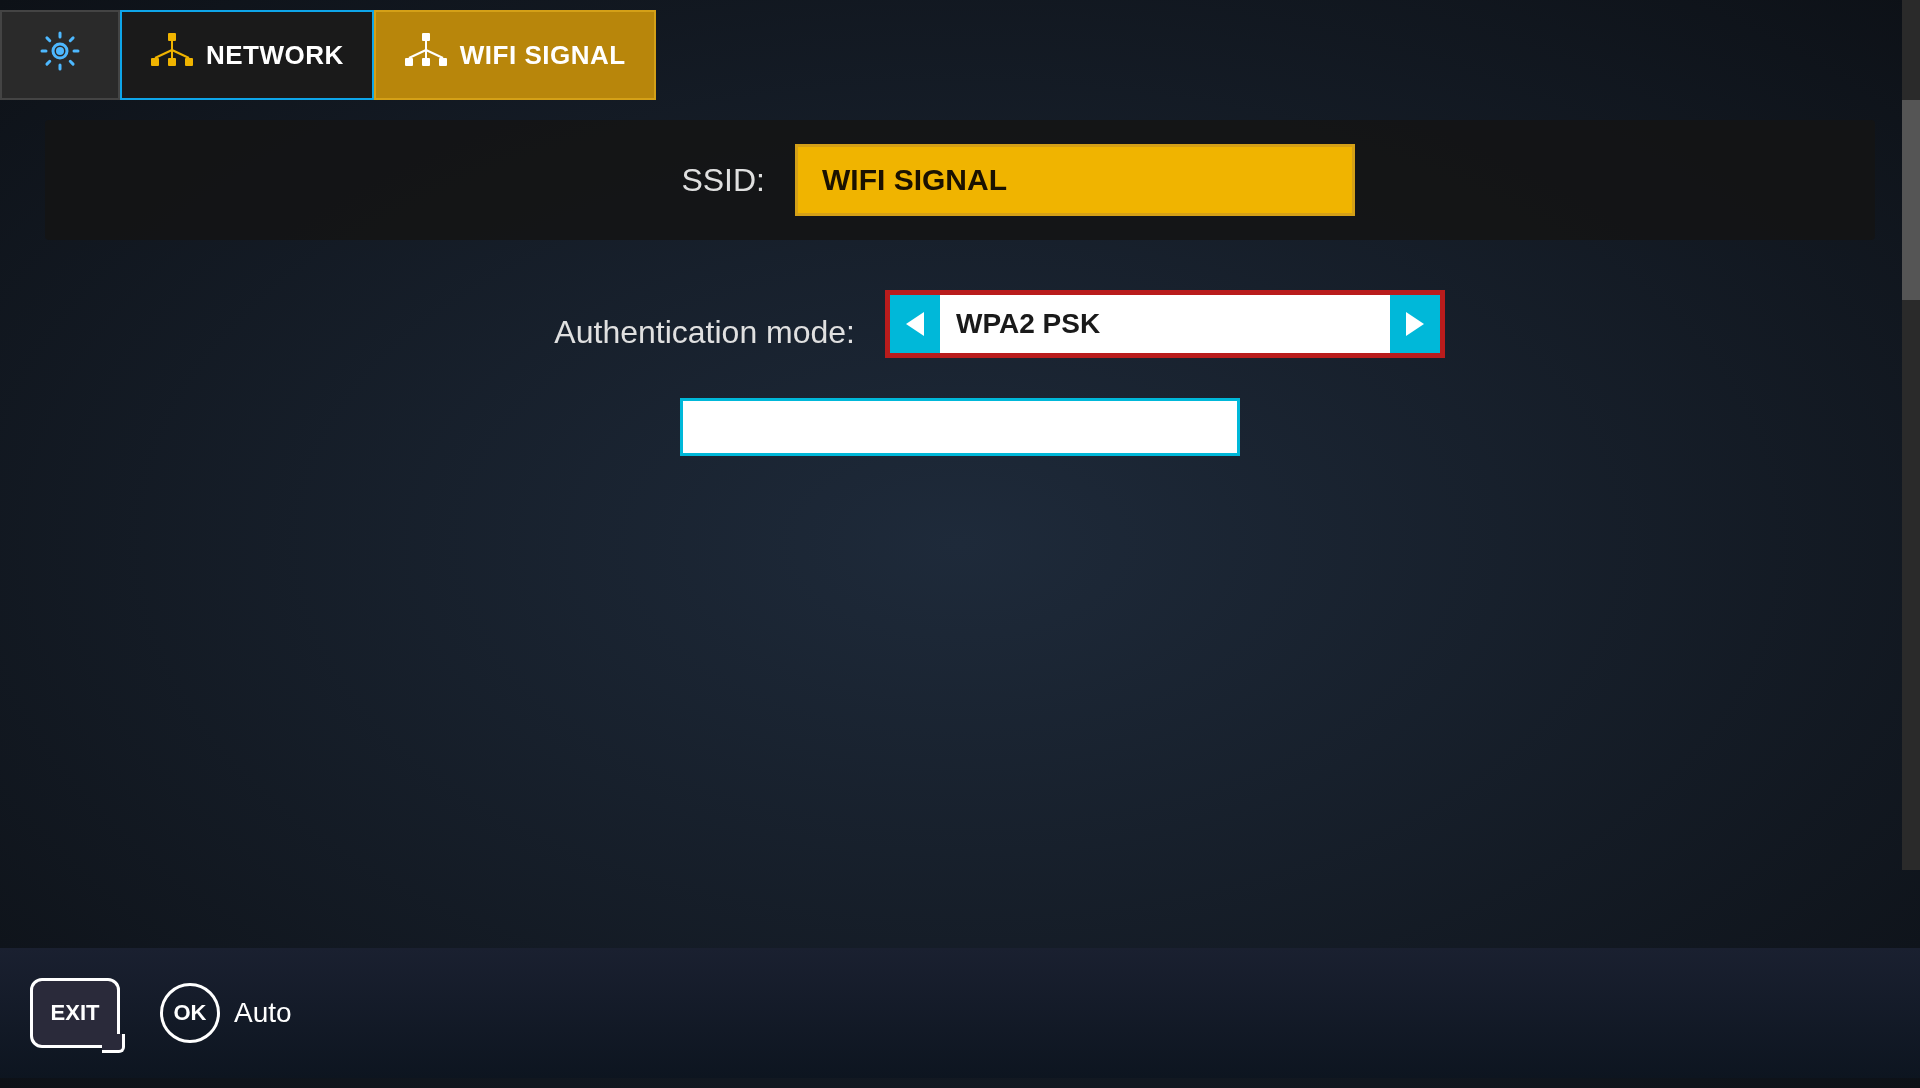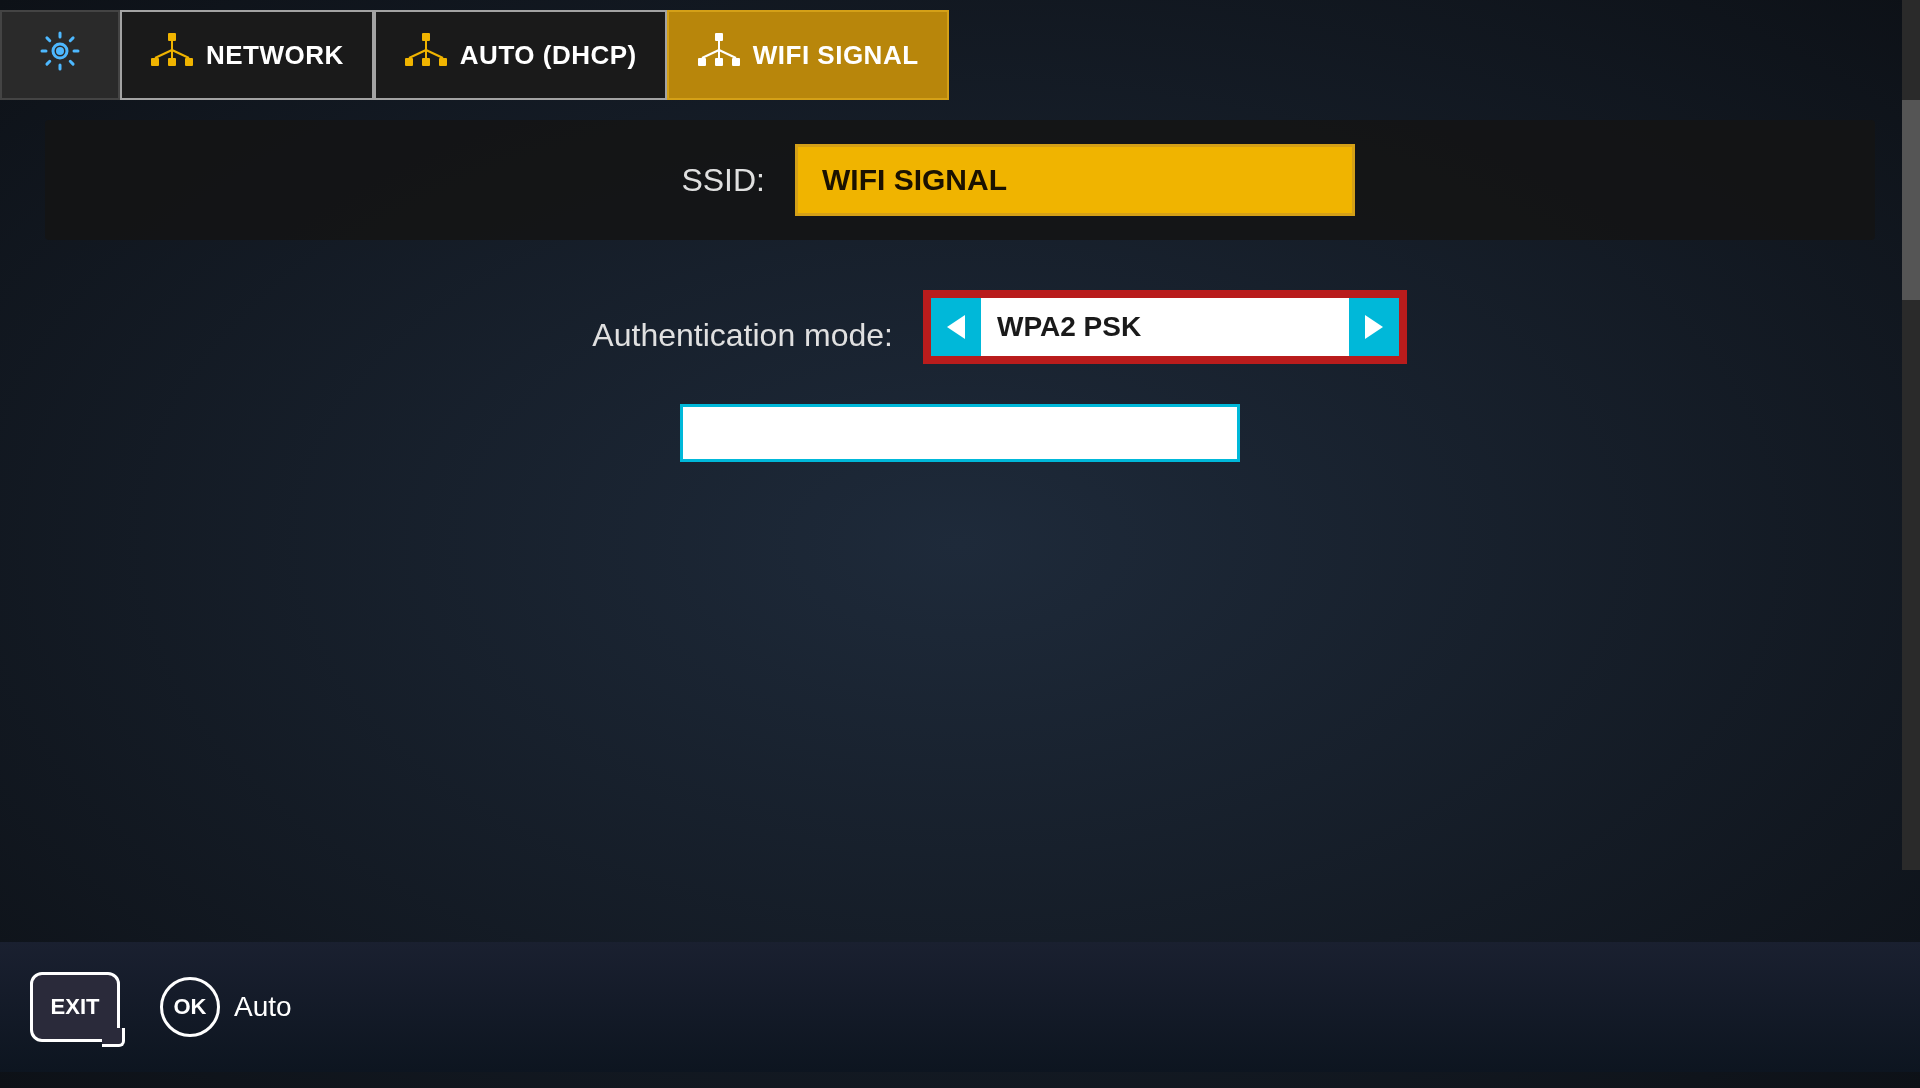--- a/index.html
+++ b/index.html
@@ -26,21 +26,21 @@
     }
 
     .nav-tab {
       display: flex;
       align-items: center;
       justify-content: center;
       gap: 12px;
       height: 90px;
       padding: 0 28px;
       background: #1a1a1a;
-      border: 2px solid #a3a3a3;
+      border: 2px solid #0ea5e9;
       cursor: pointer;
       font-size: 26px;
       font-weight: bold;
       color: white;
       text-transform: uppercase;
       letter-spacing: 0.5px;
       min-width: 120px;
     }
 
     .nav-tab.active {
@@ -122,22 +122,22 @@
       font-size: 32px;
       color: #e0e0e0;
       text-align: right;
       min-width: 380px;
       margin-top: 16px;
     }
 
     .selector-control {
       display: flex;
       align-items: center;
-      width: 484px;
-      border: 8px solid #b91c1c;
+      width: 560px;
+      border: 5px solid #b91c1c;
       justify-content: center;
     }
 
     .selector-btn {
       background: #00b8d9;
       border: none;
       color: white;
       width: 50px;
       height: 58px;
       cursor: pointer;
@@ -185,21 +185,21 @@
     #scrollbar-thumb {
       width: 100%;
       height: 200px;
       background: #555;
       margin-top: 100px;
     }
 
     
     #bottom-bar {
       position: absolute;
-      bottom: 16px;
+      bottom: 10px;
       left: 0;
       width: 1920px;
       height: 130px;
       background: linear-gradient(to bottom, #1a2030 0%, #0d1520 100%);
       display: flex;
       align-items: center;
       padding: 0 30px;
       gap: 40px;
     }
 
@@ -299,34 +299,20 @@
         <rect x="35" y="26" width="8" height="8" rx="1" fill="#f0b400"></rect>
         <line x1="22" y1="9" x2="22" y2="26" stroke="#f0b400" stroke-width="2"></line>
         <line x1="22" y1="18" x2="5" y2="26" stroke="#f0b400" stroke-width="2"></line>
         <line x1="22" y1="18" x2="39" y2="26" stroke="#f0b400" stroke-width="2"></line>
       </svg>
     </span>
     <span>Network</span>
   </div>
 
 
-  <div class="nav-tab">
-    <span class="tab-icon">
-      <svg width="44" height="38" viewBox="0 0 44 38" fill="none">
-        <rect x="18" y="1" width="8" height="8" rx="1" fill="#f0b400"></rect>
-        <rect x="1" y="26" width="8" height="8" rx="1" fill="#f0b400"></rect>
-        <rect x="18" y="26" width="8" height="8" rx="1" fill="#f0b400"></rect>
-        <rect x="35" y="26" width="8" height="8" rx="1" fill="#f0b400"></rect>
-        <line x1="22" y1="9" x2="22" y2="26" stroke="#f0b400" stroke-width="2"></line>
-        <line x1="22" y1="18" x2="5" y2="26" stroke="#f0b400" stroke-width="2"></line>
-        <line x1="22" y1="18" x2="39" y2="26" stroke="#f0b400" stroke-width="2"></line>
-      </svg>
-    </span>
-    <span>Auto (DHCP)</span>
-  </div>
 
   <div class="nav-tab active">
     <span class="tab-icon">
       <svg width="44" height="38" viewBox="0 0 44 38" fill="none">
         <rect x="18" y="1" width="8" height="8" rx="1" fill="white"></rect>
         <rect x="1" y="26" width="8" height="8" rx="1" fill="white"></rect>
         <rect x="18" y="26" width="8" height="8" rx="1" fill="white"></rect>
         <rect x="35" y="26" width="8" height="8" rx="1" fill="white"></rect>
         <line x1="22" y1="9" x2="22" y2="26" stroke="white" stroke-width="2"></line>
         <line x1="22" y1="18" x2="5" y2="26" stroke="white" stroke-width="2"></line>

